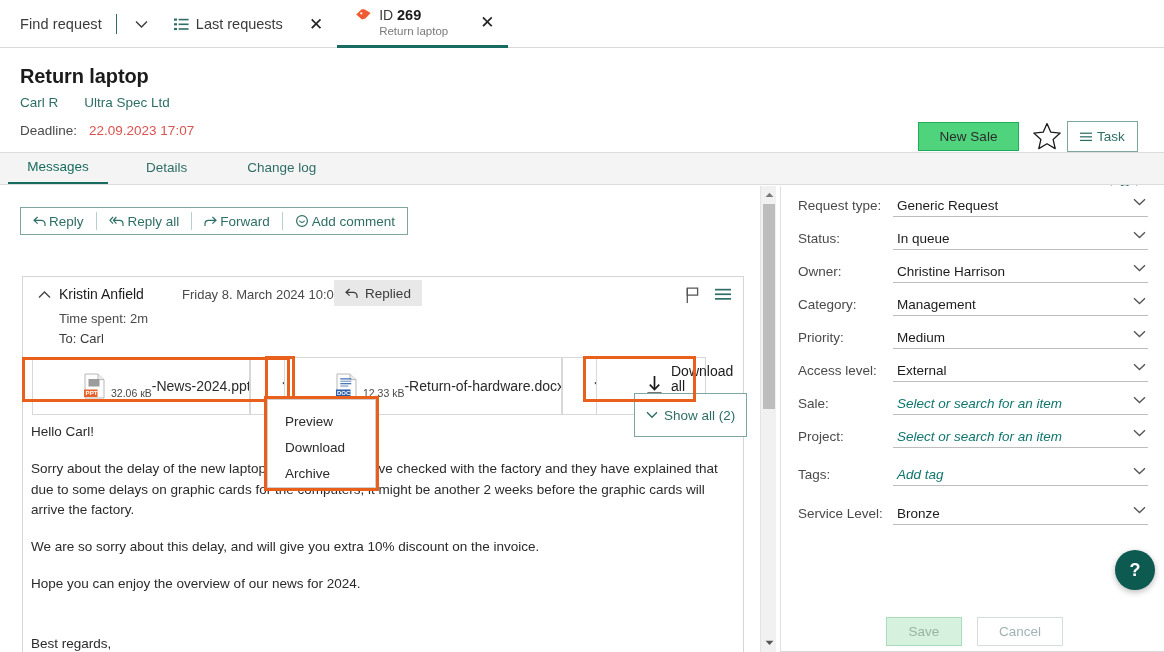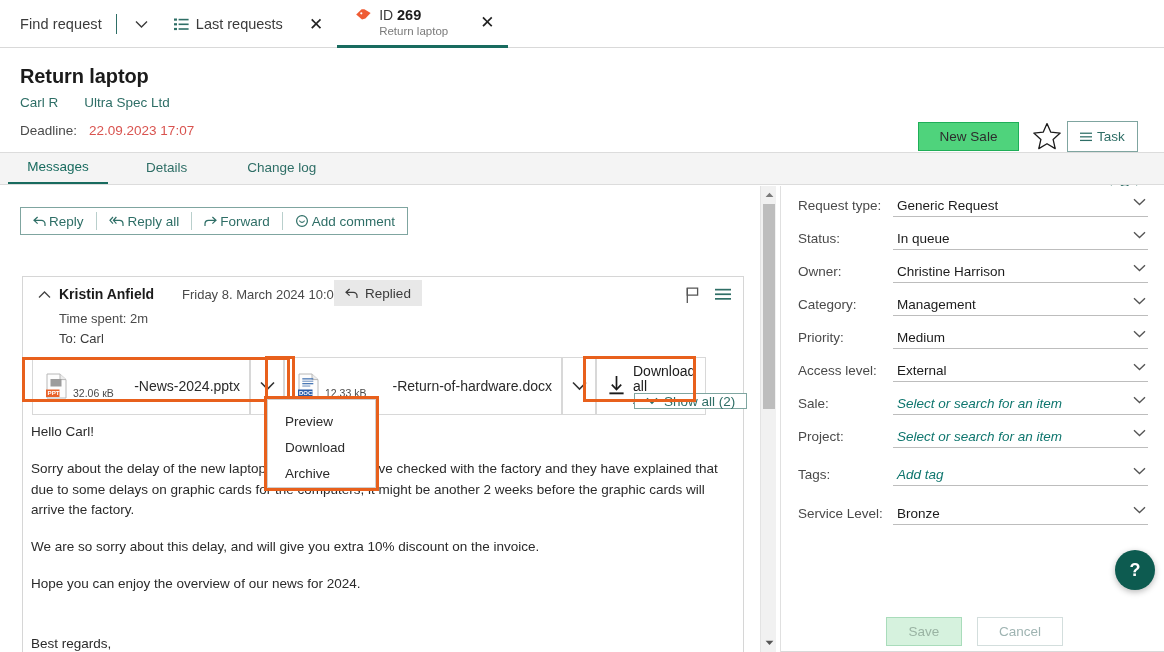--- a/index.html
+++ b/index.html
@@ -140,39 +140,39 @@
     display: flex; align-items: center;
   }
   .mtb-item {
     display: flex; align-items: center; gap: 3px;
     font-size: 13.5px; color: #2e6e66; padding: 0 12px; height: 26px;
     cursor: pointer; white-space: nowrap;
   }
   .mtb-sep { width: 1px; height: 18px; background: #b9cfcc; }
   .showall {
     position: absolute; left: 634px; top: 207px;
-    height: 16px; border: 1px solid #7fa5a0; background: #fff;
+    height: 44px; border: 1px solid #7fa5a0; background: #fff;
     display: flex; align-items: center; gap: 6px;
     padding: 0 11px; font-size: 13.5px; color: #2e6e66; cursor: pointer;
   }
 
   .msgcard {
     position: absolute; left: 22px; top: 90px;
     width: 722px; height: 380px;
     background: #ffffff; border: 1px solid #d6d6d6;
     border-bottom: none;
     overflow: hidden;
   }
   .msghead { position: relative; height: 72px; }
   .collapse-caret {
     position: absolute; left: 15px; top: 14px; color: #444;
   }
   .msg-from {
     position: absolute; left: 36px; top: 9px;
-    font-size: 14px; font-weight: bold; color: #1b1b1b;
+    font-size: 14px; font-weight: normal; color: #1b1b1b;
   }
   .msg-date {
     position: absolute; left: 159px; top: 10px;
     font-size: 13px; color: #4a4a4a;
   }
   .replied-badge {
     position: absolute; left: 311px; top: 3px;
     background: #e8e8e8; height: 26px; min-width: 88px;
     display: flex; align-items: center; justify-content: center; gap: 7px;
     font-size: 13.5px; color: #3b3b3b; padding: 0 10px;
@@ -189,21 +189,21 @@
   .menu-ico { position: absolute; left: 692px; top: 11px; cursor: pointer; }
 
   
   .attachrow {
     position: absolute; left: 9px; top: 80px;
     width: 706px; height: 42px;
   }
   .att-box {
     position: absolute; top: 0; height: 58px;
     border: 1px solid #d8d8d8; background: #fff;
-    display: flex; align-items: center;
+    display: flex; align-items: center; padding-left: 38px;
   }
   .att1 { left: 0; width: 218px; }
   .att-caret1 { left: 218px; width: 34px; }
   .att2 { left: 252px; width: 278px; }
   .att-caret2 { left: 530px; width: 34px; }
   .att-dl { left: 564px; width: 110px; }
   .att-caret { justify-content: center; cursor: pointer; }
   .ficon { margin-left: 13px; position: relative; width: 22px; height: 26px; flex: 0 0 auto; }
   .fsize { font-size: 10.5px; color: #4a4a4a; margin-left: 5px; position: relative; top: 7px; }
   .fname {

